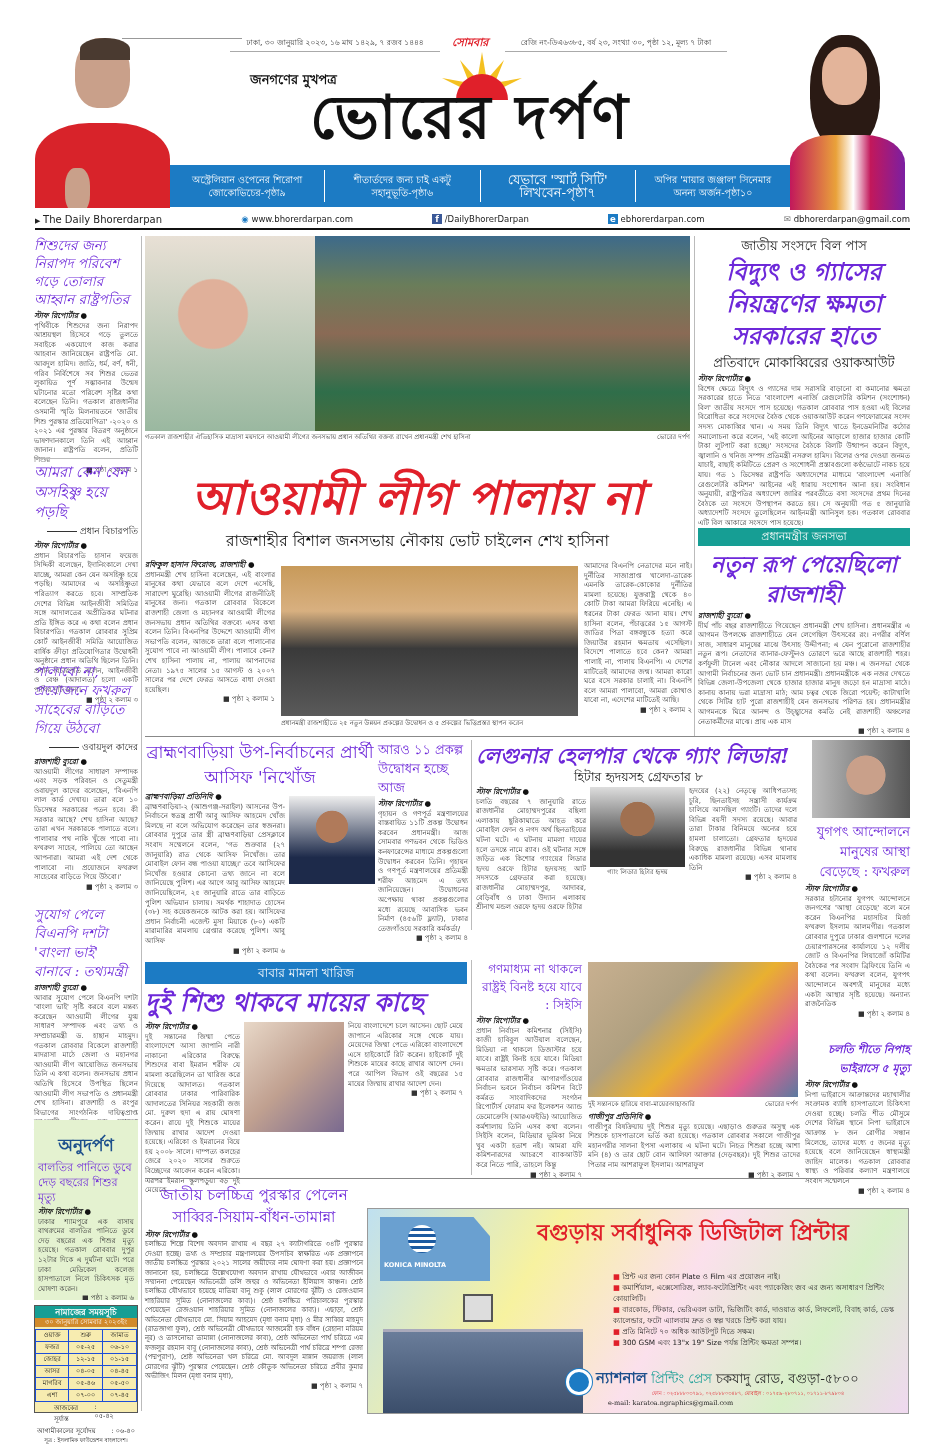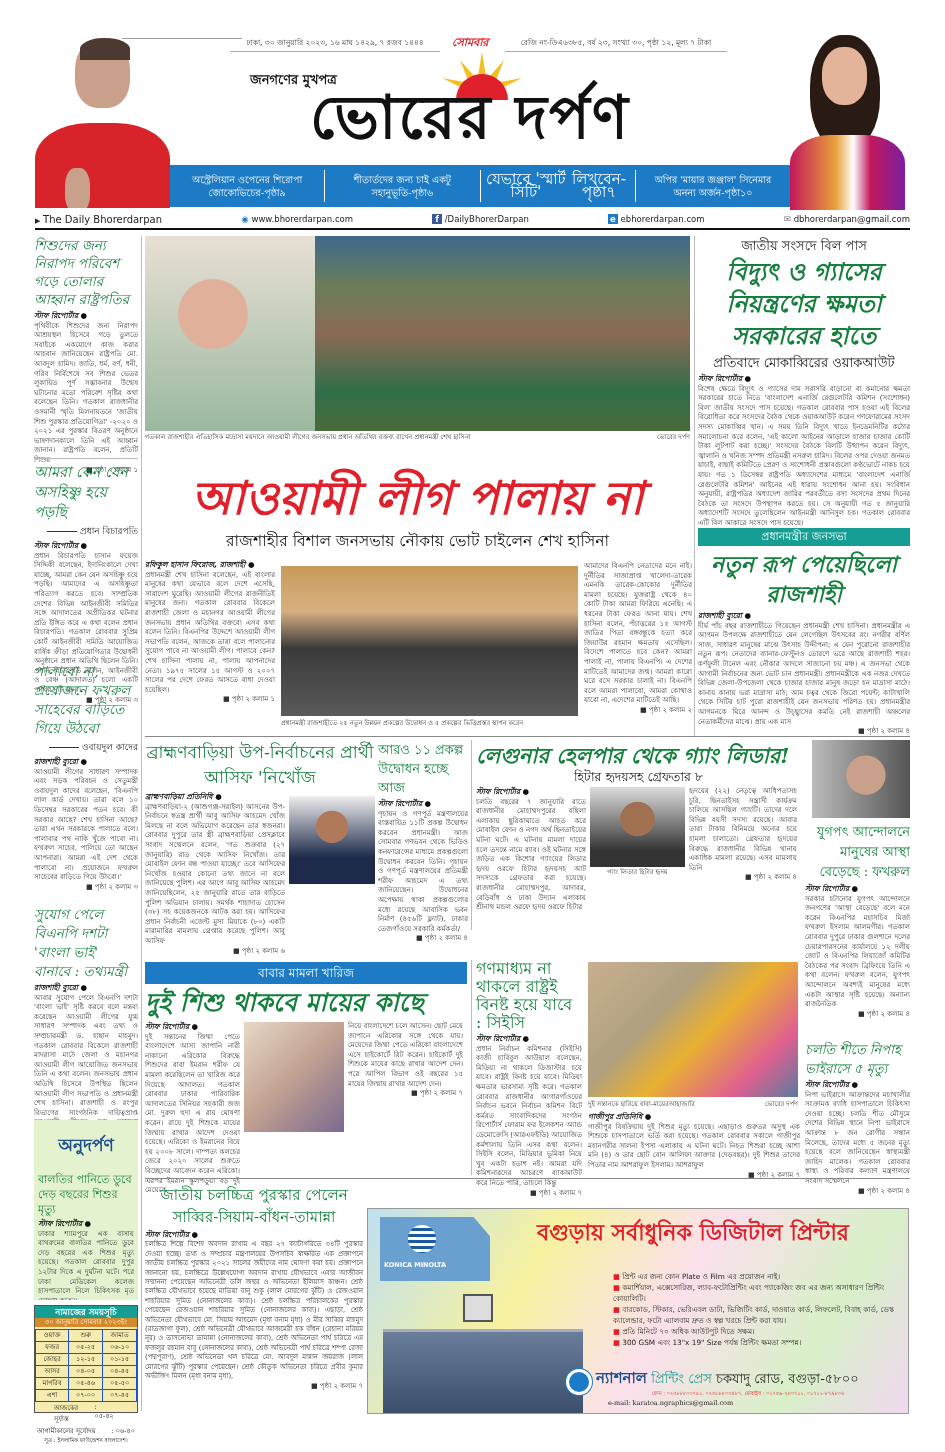--- a/index.html
+++ b/index.html
@@ -1,21 +1,21 @@
 <!DOCTYPE html>
 <html><head>
 <meta charset="utf-8">
 <style>
 *{box-sizing:border-box;margin:0;padding:0}
 body{width:945px;height:1452px;background:#fff;font-family:"DejaVu Sans",sans-serif;color:#111;position:relative;overflow:hidden}
 .abs{position:absolute}
 .txt{font-size:7px;line-height:9.6px;color:#333;text-align:justify}
 .by{font-size:7.5px;font-weight:bold;font-style:italic;color:#111;display:block;margin-bottom:1px}
 .cont{font-size:7px;color:#333;text-align:right;display:block}
-.hd{font-family:"DejaVu Serif",serif;color:#15803d;font-weight:bold}
+.hd{font-family:"DejaVu Serif",serif;color:#6d28d9;font-weight:bold}
 .photo{background:linear-gradient(135deg,#7a8a6a,#b89a7a 40%,#6d7b8a 70%,#9aa86a);}
 .cap{font-size:6.5px;color:#333}
 .vline{position:absolute;width:1px;background:#bbb}
 .hline{position:absolute;height:1px;background:#bbb}
 .bluebar{background:#1c7bc4;color:#fff;font-size:9.5px;font-weight:bold;padding:2px 6px;line-height:13px}
 .topteaser{display:flex;align-items:center;justify-content:center;text-align:center;flex:1;border-right:1px solid #fff;padding:0 4px}
 .topteaser:last-child{border-right:none}
 .nt{border-collapse:collapse;width:100%;font-size:6.5px}
 .nt td{border:1px solid #1d4ed8;padding:0 2px;text-align:center;height:10px}
 </style>
@@ -59,21 +59,21 @@
 
   <div class="abs" style="left:170px;top:165px;width:620px;height:42px;background:#1c7bc4;display:flex;padding:5px 0">
     <div class="topteaser" style="color:#fff;font-size:9.5px;line-height:13px;flex-direction:column">
       <span>অস্ট্রেলিয়ান ওপেনের শিরোপা</span>
       <span>জোকোভিচের-পৃষ্ঠা৯</span>
     </div>
     <div class="topteaser" style="color:#fff;font-size:9.5px;line-height:13px;flex-direction:column">
       <span>শীতার্তদের জন্য চাই একটু</span>
       <span>সহানুভূতি-পৃষ্ঠা৬</span>
     </div>
-    <div class="topteaser" style="color:#fff;font-size:15px;line-height:13px;flex-direction:row">
+    <div class="topteaser" style="color:#fff;font-size:13px;line-height:13px;flex-direction:column">
       <span>যেভাবে 'স্মার্ট সিটি'</span>
       <span>লিখবেন-পৃষ্ঠা৭</span>
     </div>
     <div class="topteaser" style="color:#fff;font-size:9.5px;line-height:13px;flex-direction:column">
       <span>অপির 'মায়ার জঞ্জাল' সিনেমার</span>
       <span>অনন্য অর্জন-পৃষ্ঠা১০</span>
     </div>
   </div>
 
   <div class="abs" style="left:35px;top:210px;width:875px;height:20px;display:flex;align-items:center;justify-content:space-between;font-size:8.5px;color:#222;border-bottom:2px solid #111">
@@ -103,21 +103,21 @@
   <div class="txt" style="margin-top:2px"><span class="by">রাজশাহী ব্যুরো ●</span><span>আওয়ামী লীগের সাধারণ সম্পাদক এবং সড়ক পরিবহন ও সেতুমন্ত্রী ওবায়দুল কাদের বলেছেন, 'বিএনপি লাল কার্ড দেখায়। তারা বলে ১০ ডিসেম্বর সরকারের পতন হবে। কী সরকার আছে? শেখ হাসিনা আছে? তারা এখন সরকারকে পালাতে বলে। পালাবার পথ নাকি খুঁজে পাবো না। ফখরুল সাহেব, পালিয়ে তো আছেন আপনারা। আমরা এই দেশ থেকে পালাবো না। প্রয়োজনে ফখরুল সাহেবের বাড়িতে গিয়ে উঠবো।'</span> <span class="cont">■ পৃষ্ঠা ২ কলাম ৩</span></div>
 </div>
 
 <div class="abs" style="left:34px;top:905px;width:104px">
   <div class="hd" style="font-size:13.5px;line-height:19px;font-style:italic;font-weight:normal">সুযোগ পেলে বিএনপি দশটা 'বাংলা ভাই' বানাবে : তথ্যমন্ত্রী</div>
   <div class="txt" style="margin-top:2px"><span class="by">রাজশাহী ব্যুরো ●</span><span>আবার সুযোগ পেলে বিএনপি দশটা 'বাংলা ভাই' সৃষ্টি করবে বলে মন্তব্য করেছেন আওয়ামী লীগের যুগ্ম সাধারণ সম্পাদক এবং তথ্য ও সম্প্রচারমন্ত্রী ড. হাছান মাহমুদ। গতকাল রোববার বিকেলে রাজশাহী মাদরাসা মাঠে জেলা ও মহানগর আওয়ামী লীগ আয়োজিত জনসভায় তিনি এ কথা বলেন। জনসভায় প্রধান অতিথি হিসেবে উপস্থিত ছিলেন আওয়ামী লীগ সভাপতি ও প্রধানমন্ত্রী শেখ হাসিনা। রাজশাহী ও রংপুর বিভাগের সাংগঠনিক দায়িত্বপ্রাপ্ত আওয়ামী লীগের যুগ্ম সাধারণ সম্পাদক হাছান মাহমুদ বলেন,</span> <span class="cont">■ পৃষ্ঠা ২ কলাম ৩</span></div>
 </div>
 
 <div class="abs" style="left:34px;top:1120px;width:104px;height:180px;background:#e4f2d0;padding:4px;overflow:hidden">
   <div style="text-align:center;font-size:17px;font-weight:bold;color:#1c4f8c;line-height:22px;margin-top:10px"><span>অনুদর্পণ</span></div>
-  <div class="hd" style="font-size:11px;line-height:15px;font-weight:normal;margin-top:16px">বালতির পানিতে ডুবে দেড় বছরের শিশুর মৃত্যু</div>
+  <div class="hd" style="font-size:11px;line-height:15px;font-weight:normal;margin-top:4px">বালতির পানিতে ডুবে দেড় বছরের শিশুর মৃত্যু</div>
   <div class="txt" style="margin-top:2px"><span class="by">স্টাফ রিপোর্টার ●</span><span>ঢাকার শ্যামপুরে এক বাসায় বাথরুমের বালতির পানিতে ডুবে দেড় বছরের এক শিশুর মৃত্যু হয়েছে। গতকাল রোববার দুপুর ১২টার দিকে এ দুর্ঘটনা ঘটে। পরে ঢাকা মেডিকেল কলেজ হাসপাতালে নিলে চিকিৎসক মৃত ঘোষণা করেন।</span> <span class="cont">■ পৃষ্ঠা ২ কলাম ৬</span></div>
 </div>
 
 <div class="abs" style="left:34px;top:1305px;width:104px;height:108px;background:#f7ecb0;border:1px solid #555">
   <div style="background:#169e94;color:#fff;font-size:8.5px;font-weight:bold;text-align:center;line-height:12px">নামাজের সময়সূচি</div>
   <div style="background:#d28a2a;color:#fff;font-size:6.5px;text-align:center;line-height:9px">৩০ জানুয়ারি সোমবার ২০২৩ইং</div>
   <table class="nt" style="margin-top:2px">
     <tbody>
         <tr>
       <td>ওয়াক্ত</td>
@@ -229,38 +229,38 @@
   </div>
 </div>
 
 <div class="abs photo" style="left:812px;top:740px;width:98px;height:78px;background:radial-gradient(circle at 55% 45%,#c9a08a 0 28%,transparent 29%),linear-gradient(90deg,#bbb,#555)"></div>
 <div class="abs" style="left:805px;top:822px;width:105px">
   <div class="hd" style="text-align:right;font-size:13px;line-height:20px;font-weight:normal">যুগপৎ আন্দোলনে মানুষের আস্থা বেড়েছে : ফখরুল</div>
   <div class="txt" style="margin-top:2px"><span class="by">স্টাফ রিপোর্টার ●</span><span>সরকার হটানোর যুগপৎ আন্দোলনে জনগণের 'আস্থা বেড়েছে' বলে মনে করেন বিএনপির মহাসচিব মির্জা ফখরুল ইসলাম আলমগীর। গতকাল রোববার দুপুরে ঢাকার গুলশানে দলের চেয়ারপারসনের কার্যালয়ে ১২ দলীয় জোট ও বিএনপির লিয়াজোঁ কমিটির বৈঠকের পর সংবাদ ব্রিফিংয়ে তিনি এ কথা বলেন। ফখরুল বলেন, যুগপৎ আন্দোলনে অবশ্যই মানুষের মধ্যে একটা আস্থার সৃষ্টি হয়েছে। অন্যান্য রাজনৈতিক</span> <span class="cont">■ পৃষ্ঠা ২ কলাম ৪</span></div>
 </div>
 
 <div class="abs" style="left:805px;top:1040px;width:105px">
-  <div class="hd" style="font-size:13px;line-height:19px;font-weight:normal;font-style:italic">চলতি শীতে নিপাহ ভাইরাসে ৫ মৃত্যু</div>
+  <div class="hd" style="text-align:right;font-size:11px;line-height:19px;font-weight:bold;font-style:italic">চলতি শীতে নিপাহ ভাইরাসে ৫ মৃত্যু</div>
   <div class="txt" style="margin-top:2px"><span class="by">স্টাফ রিপোর্টার ●</span><span>নিপা ভাইরাসে আক্রান্তদের মহাখালীর সংক্রামক ব্যাধি হাসপাতালে চিকিৎসা দেওয়া হচ্ছে। চলতি শীত মৌসুমে দেশের বিভিন্ন স্থানে নিপা ভাইরাসে আক্রান্ত ৮ জন রোগীর সন্ধান মিলেছে, তাদের মধ্যে ৫ জনের মৃত্যু হয়েছে বলে জানিয়েছেন স্বাস্থ্যমন্ত্রী জাহিদ মালেক। গতকাল রোববার স্বাস্থ্য ও পরিবার কল্যাণ মন্ত্রণালয়ে সংবাদ সম্মেলনে</span> <span class="cont">■ পৃষ্ঠা ২ কলাম ৪</span></div>
 </div>
 
 <div class="abs" style="left:145px;top:962px;width:322px">
   <div class="bluebar" style="text-align:center;font-size:12px;line-height:18px;font-weight:normal">বাবার মামলা খারিজ</div>
   <div class="hd" style="font-size:25px;line-height:34px;margin-top:2px;font-style:italic">দুই শিশু থাকবে মায়ের কাছে</div>
   <div style="display:flex;gap:4px;margin-top:2px">
     <div class="txt" style="width:95px"><span class="by">স্টাফ রিপোর্টার ●</span><span>দুই সন্তানের জিম্মা পেতে বাংলাদেশে আসা জাপানি নারী নাকানো এরিকোর বিরুদ্ধে শিশুদের বাবা ইমরান শরীফ যে মামলা করেছিলেন তা খারিজ করে দিয়েছে আদালত। গতকাল রোববার ঢাকার পারিবারিক আদালতের সিনিয়র সহকারী জজ মো. দুরুল হুদা এ রায় ঘোষণা করেন। রায়ে দুই শিশুকে মায়ের জিম্মায় রাখার আদেশ দেওয়া হয়েছে। এরিকো ও ইমরানের বিয়ে হয় ২০০৮ সালে। দাম্পত্য কলহের জেরে ২০২০ সালের শুরুতে বিচ্ছেদের আবেদন করেন এরিকো। এরপর ইমরান স্কুলপড়ুয়া বড় দুই মেয়েকে</span></div>
     <div class="photo" style="width:100px;height:110px;background:linear-gradient(135deg,#e8d8c8,#c0a090 50%,#7a6a90)"></div>
     <div class="txt" style="width:115px"><span>নিয়ে বাংলাদেশে চলে আসেন। ছোট মেয়ে জাপানে এরিকোর সঙ্গে থেকে যায়। মেয়েদের জিম্মা পেতে এরিকো বাংলাদেশে এসে হাইকোর্টে রিট করেন। হাইকোর্ট দুই শিশুকে মায়ের কাছে রাখার আদেশ দেন। পরে আপিল বিভাগ ওই বছরের ১৫ মায়ের জিম্মায় রাখার আদেশ দেন।</span> <span class="cont">■ পৃষ্ঠা ২ কলাম ৭</span></div>
   </div>
 </div>
 
 <div class="vline" style="left:471px;top:960px;height:215px"></div>
 
 <div class="abs" style="left:476px;top:960px;width:106px">
-  <div class="hd" style="text-align:left;font-size:16px;line-height:18px;font-weight:normal">গণমাধ্যম না থাকলে রাষ্ট্রই বিনষ্ট হয়ে যাবে : সিইসি</div>
+  <div class="hd" style="text-align:right;font-size:12px;line-height:18px;font-weight:normal">গণমাধ্যম না থাকলে রাষ্ট্রই বিনষ্ট হয়ে যাবে : সিইসি</div>
   <div class="txt" style="margin-top:2px"><span class="by">স্টাফ রিপোর্টার ●</span><span>প্রধান নির্বাচন কমিশনার (সিইসি) কাজী হাবিবুল আউয়াল বলেছেন, মিডিয়া না থাকলে ডিজাস্টার হয়ে যাবে। রাষ্ট্রই বিনষ্ট হয়ে যাবে। মিডিয়া ক্ষমতার ভারসাম্য সৃষ্টি করে। গতকাল রোববার রাজধানীর আগারগাঁওয়ের নির্বাচন ভবনে নির্বাচন কমিশন বিটে কর্মরত সাংবাদিকদের সংগঠন রিপোর্টার্স ফোরাম ফর ইলেকশন অ্যান্ড ডেমোক্রেসি (আরএফইডি) আয়োজিত কর্মশালায় তিনি এসব কথা বলেন। সিইসি বলেন, মিডিয়ার ভূমিকা নিয়ে খুব একটা হতাশ নই। আমরা যদি কমিশনারদের আচরণে ব্যাকআউট করে নিতে পারি, তাহলে কিন্তু</span> <span class="cont">■ পৃষ্ঠা ২ কলাম ৭</span></div>
 </div>
 
 <div class="abs photo" style="left:588px;top:962px;width:210px;height:135px;background:linear-gradient(135deg,#c8b090,#b0a080 35%,#e9b030 55%,#e06090 80%,#5a7aa0)"></div>
 <div class="abs" style="left:588px;top:1099px;width:210px;display:flex;justify-content:space-between">
   <span class="cap">দুই সন্তানকে হারিয়ে বাবা-মায়েরআহাজারি</span>
   <span class="cap">ভোরের দর্পণ</span>
 </div>
 <div class="abs" style="left:588px;top:1110px;width:212px">
   <div class="txt" style="margin-top:2px"><span class="by">গাজীপুর প্রতিনিধি ●</span><span>গাজীপুর বিষক্রিয়ায় দুই শিশুর মৃত্যু হয়েছে। এছাড়াও গুরুতর অসুস্থ এক শিশুকে হাসপাতালে ভর্তি করা হয়েছে। গতকাল রোববার সকালে গাজীপুর মহানগরীর সালনা ইপসা এলাকায় এ ঘটনা ঘটে। নিহত শিশুরা হচ্ছে আশা মনি (৪) ও তার ছোট বোন আলিফা আক্তার (দেড়বছর)। দুই শিশুর তাদের পিতার নাম আশরাফুল ইসলাম। আশরাফুল</span> <span class="cont">■ পৃষ্ঠা ২ কলাম ৭</span></div>

